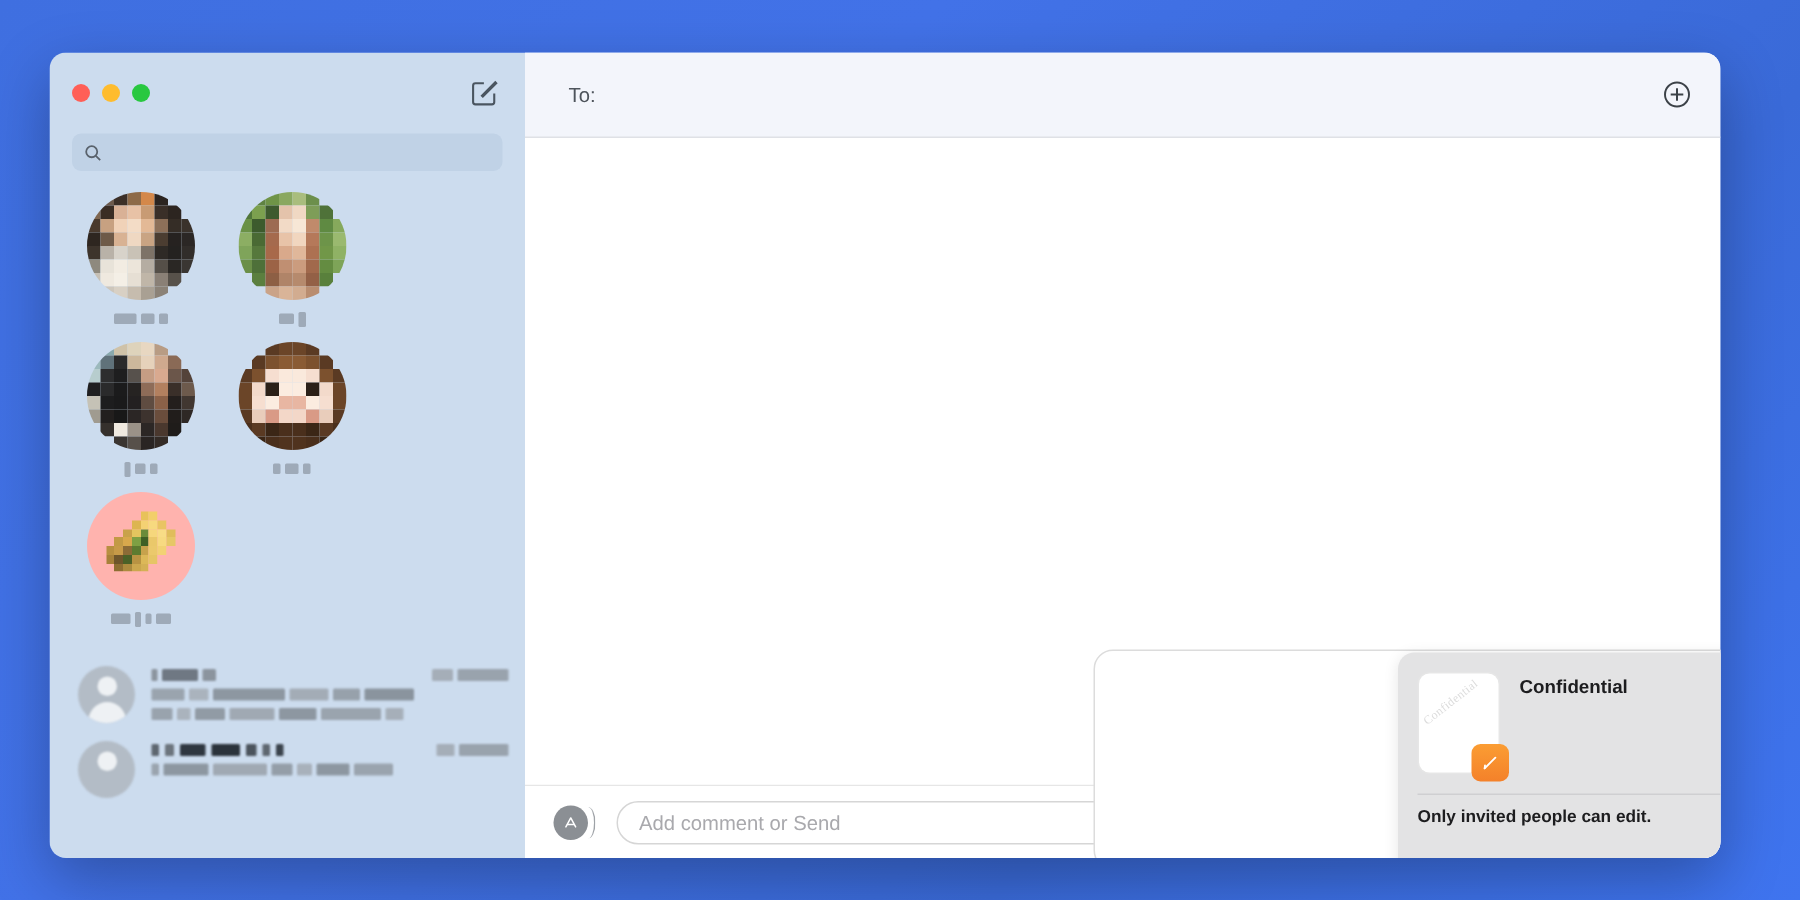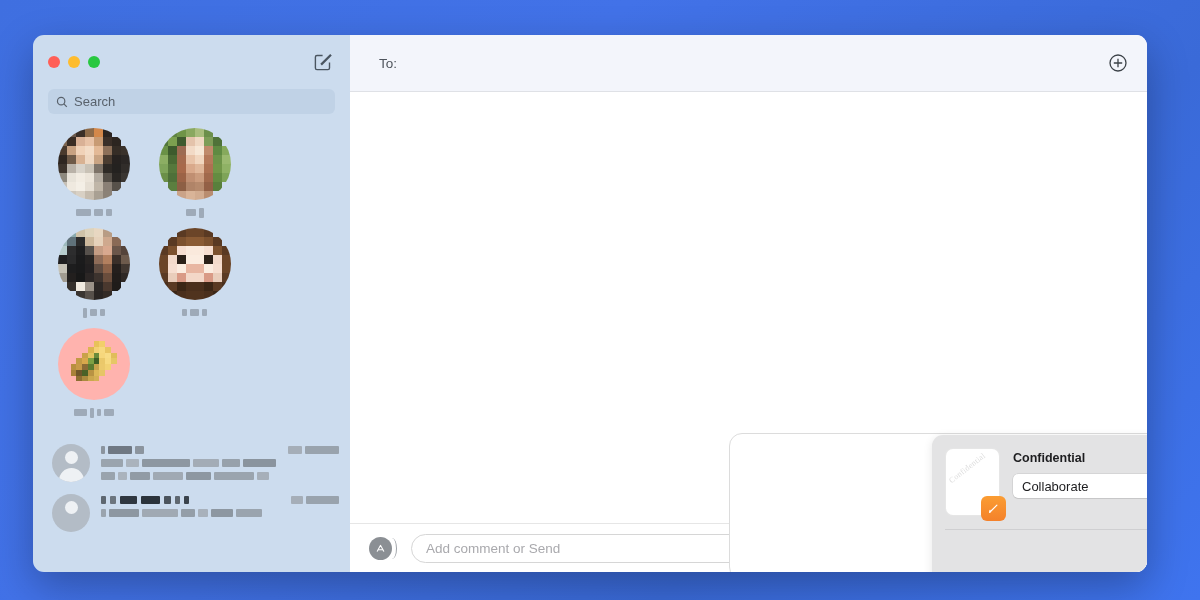--- a/index.html
+++ b/index.html
@@ -193,21 +193,20 @@
         </svg>
       </span>
     </div>
 
     <div id="search-wrap">
       <div id="search-box">
         <svg width="12" height="12" viewBox="0 0 14 14" fill="none" stroke="currentColor" stroke-width="1.4">
           <circle cx="6" cy="6" r="4.3"></circle>
             <path d="M9.2 9.2 12.6 12.6"></path>
         </svg>
-        <input id="search-input" value="" placeholder="Search" style="">
       </div>
     </div>
 
     <div id="pinned">
 
       <div class="pin">
         <div class="pin-av">
           <div class="mos">
             <span style="background:#cddcee"></span>
               <span style="background:#6d5a4c"></span>
@@ -684,28 +683,25 @@
             <span class="diag">Confidential</span>
             <span id="ss-badge">
               <svg viewBox="0 0 16 16" width="13" height="13" fill="none" stroke="#fff" stroke-width="1.5" stroke-linecap="round">
                 <path d="M3.4 12.6 12.2 3.8"></path>
                   <path d="M3.4 12.6l.3-2.4"></path>
               </svg>
             </span>
           </div>
           <div id="ss-right">
             <div id="ss-title">Confidential</div>
-            <div id="ss-select">
-              <span id="ss-select-value">Collaborate</span>
-
-            </div>
           </div>
         </div>
         <div id="ss-sep"></div>
         <div id="ss-bottom">
+          <div id="ss-note">Only invited people can edit.</div>
 
         </div>
       </div>
     </div>
 
     <div id="composer">
       <span id="apps-btn">
         <svg viewBox="0 0 18 18" width="13" height="13" fill="none" stroke="#fff" stroke-width="1.4" stroke-linecap="round" stroke-linejoin="round">
           <path d="M4.5 12.8 9 4.6l4.5 8.2"></path>
             <path d="M6 10.6h6"></path>

